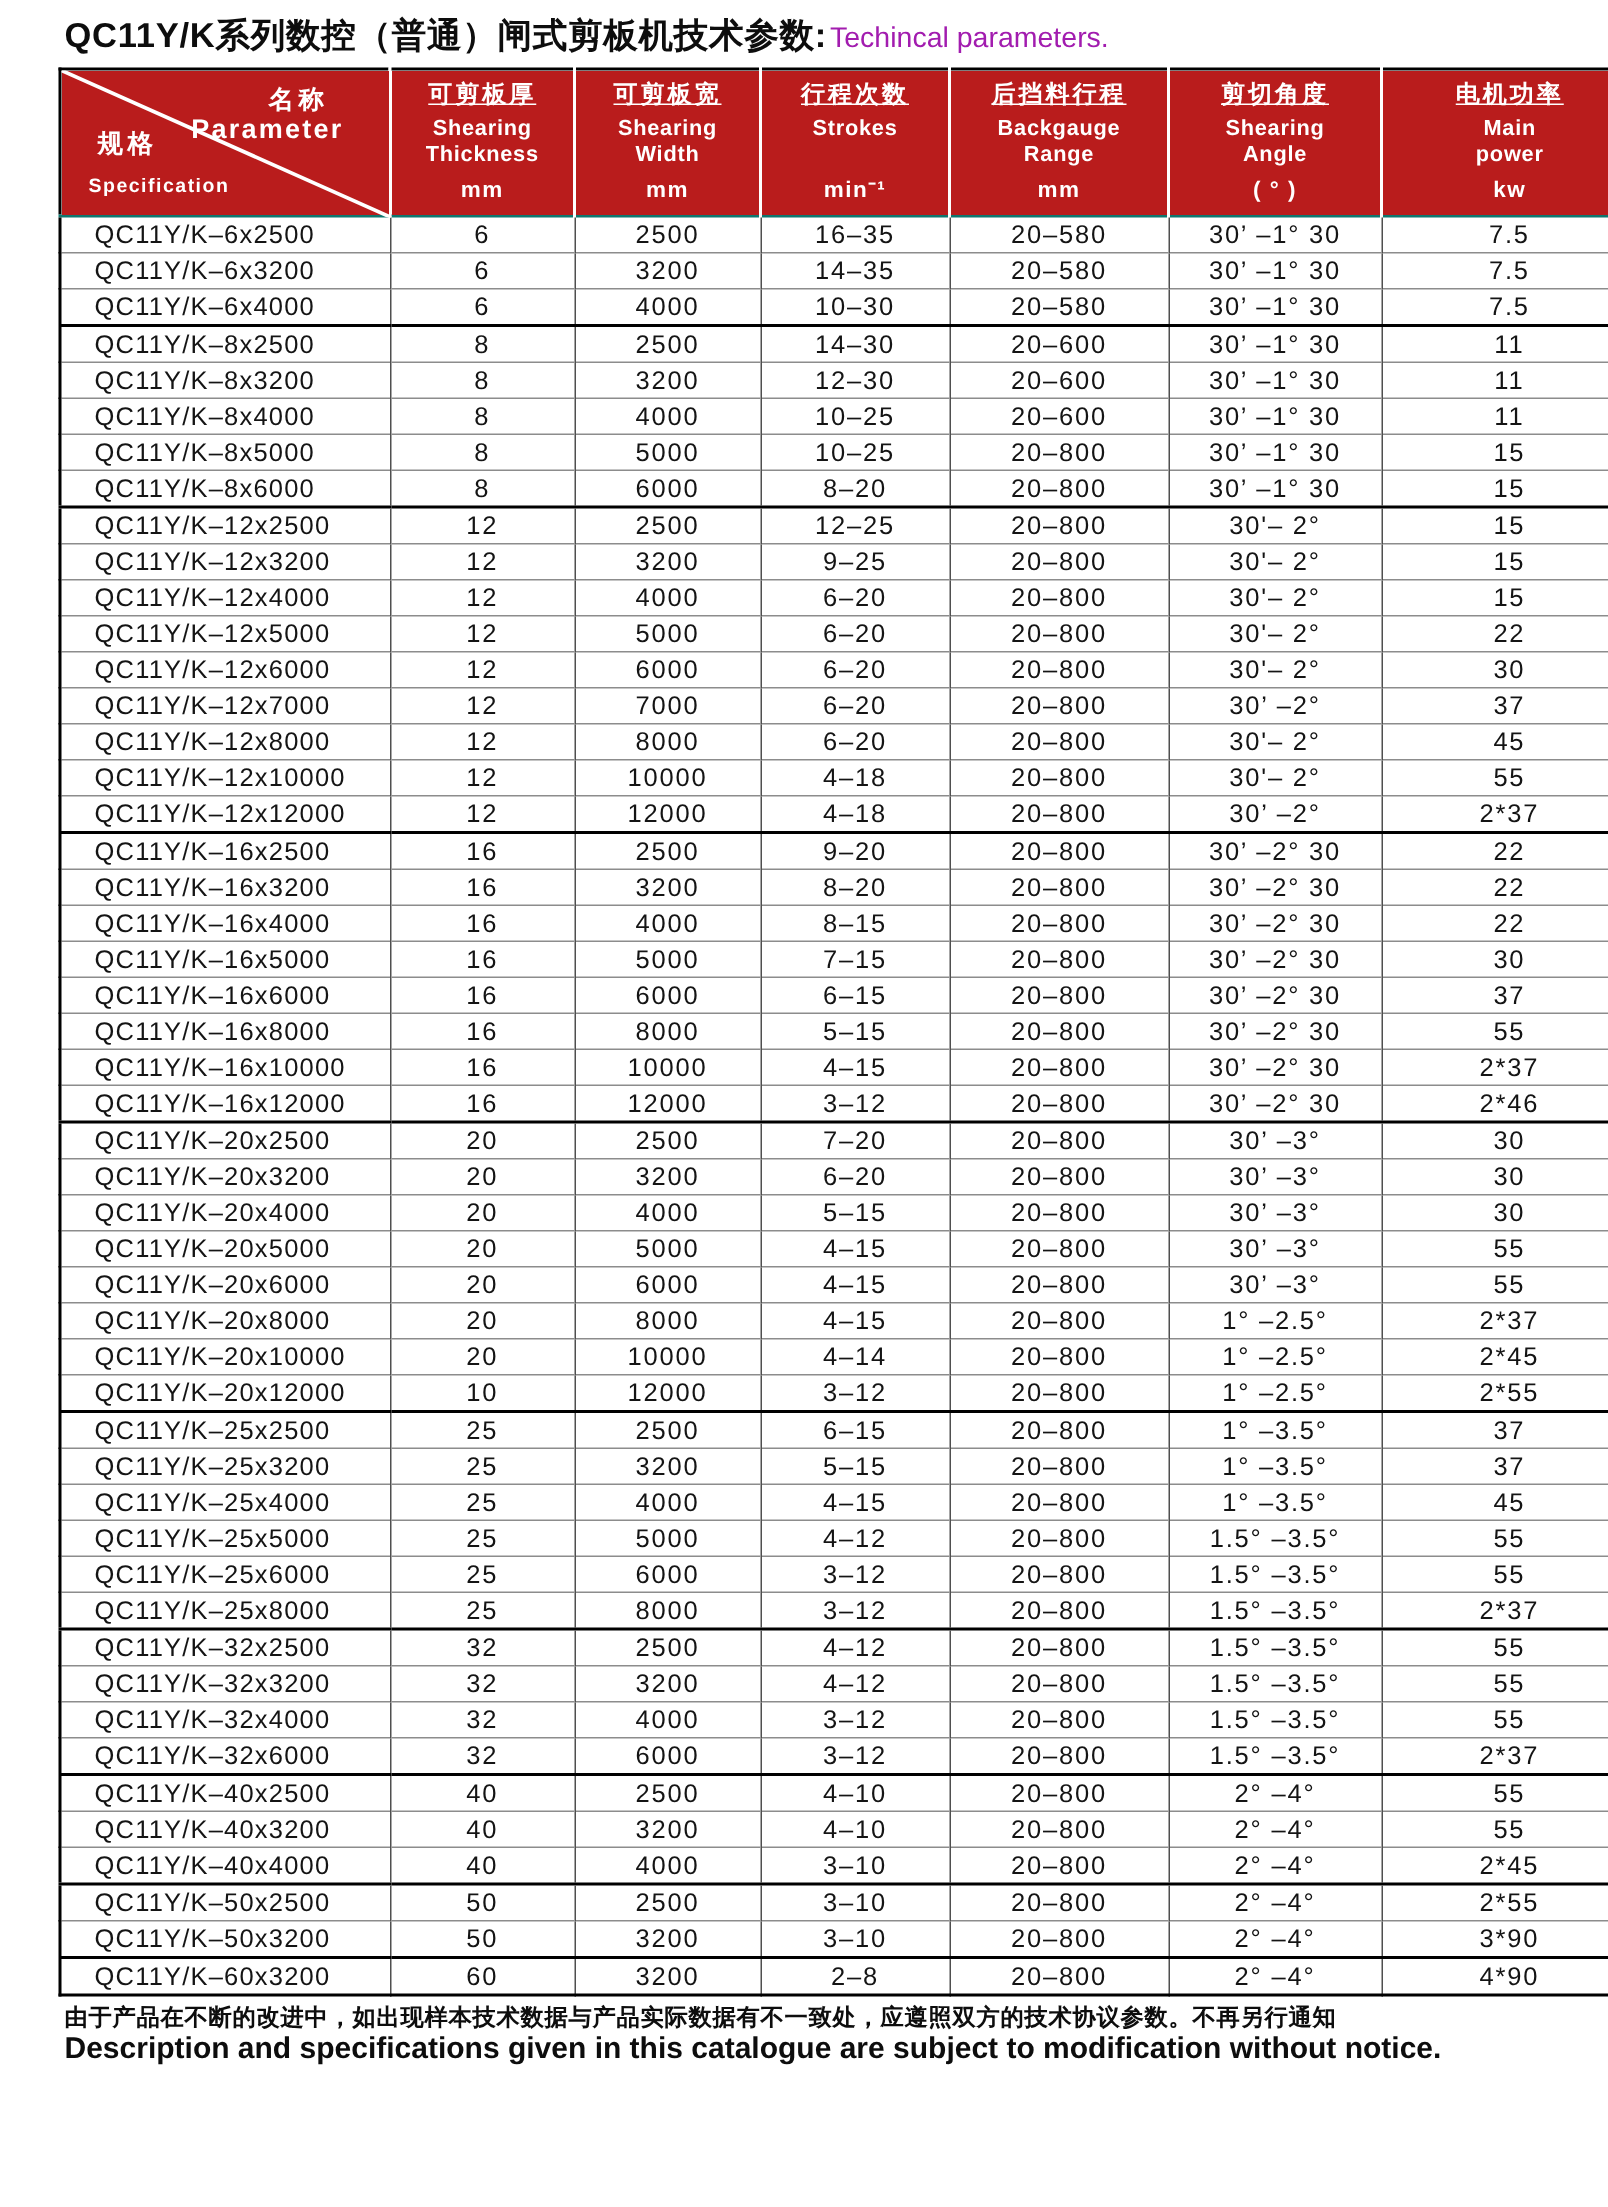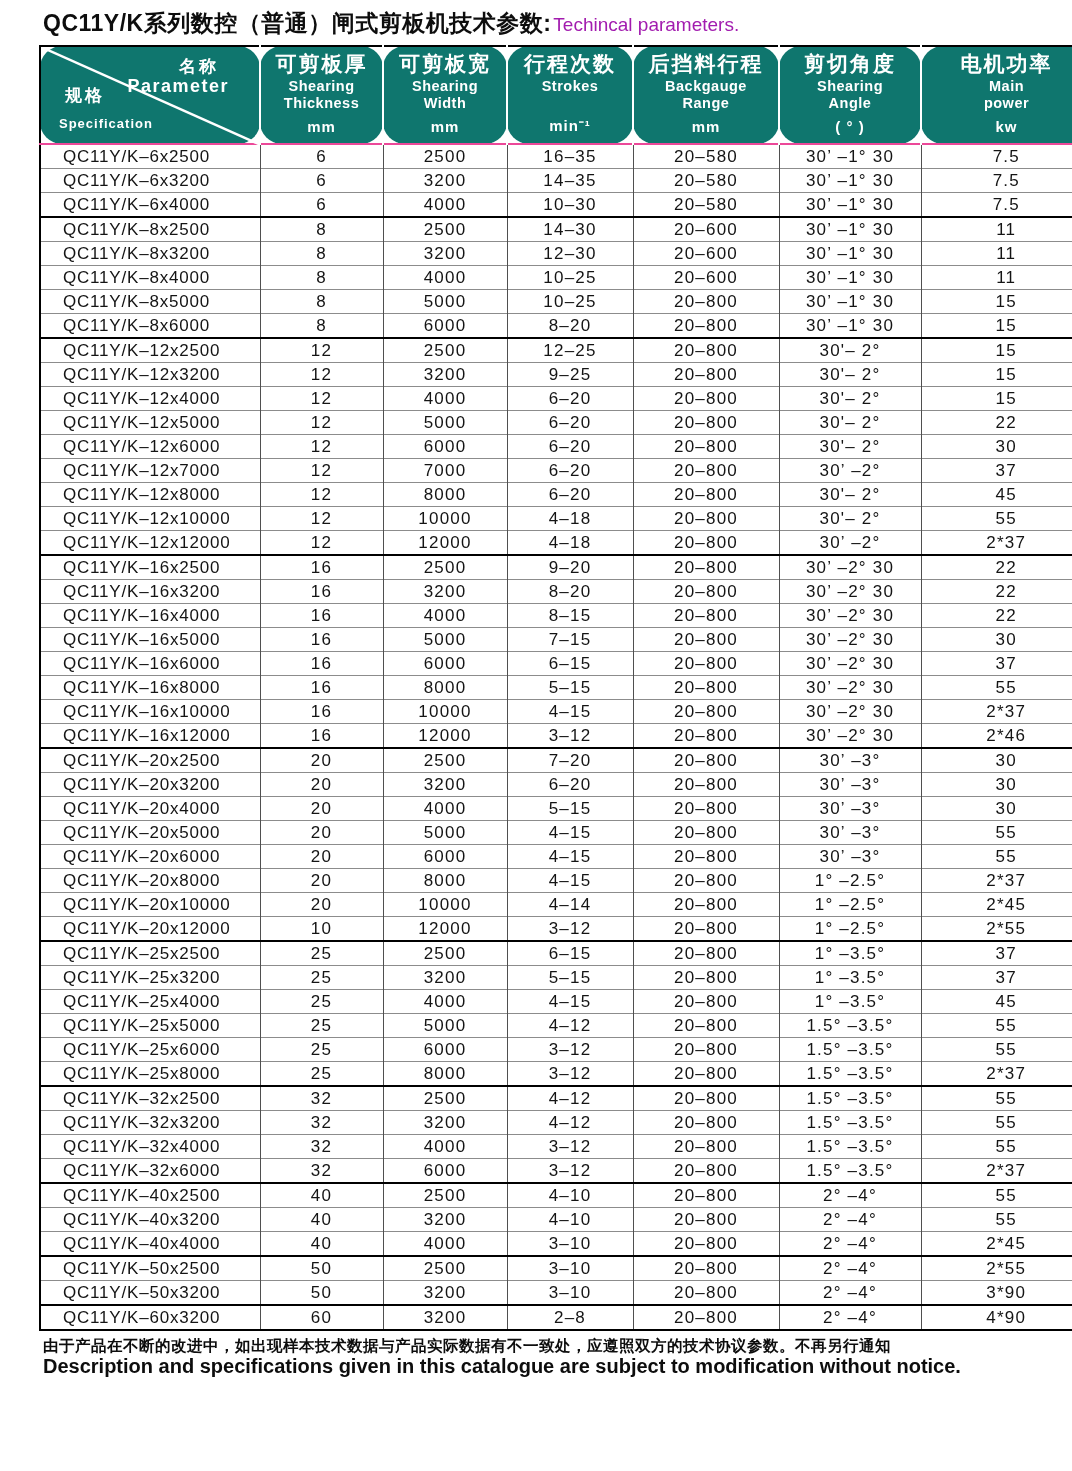--- a/index.html
+++ b/index.html
@@ -34,28 +34,27 @@
   
   table.spec-table {
     width: 1052px;
     border-collapse: collapse;
     table-layout: fixed;
     border: 2px solid #000000;
   }
 
   
   thead th {
-    background: #0f766e;
+    background: #b91c1c;
     color: #ffffff;
     vertical-align: top;
     border-left: 2px solid #ffffff;
     height: 98px;
     padding: 0;
     font-weight: bold;
-    border-radius: 22px;
   }
   thead th:first-child { border-left: none; }
 
   th.corner { position: relative; }
   .corner svg { position: absolute; top: 0; left: 0; }
   .corner .c-name-zh {
     position: absolute; top: 8px; right: 40px;
     font-size: 17px; letter-spacing: 3px;
   }
   .corner .c-name-en {
@@ -68,24 +67,25 @@
   }
   .corner .c-spec-en {
     position: absolute; bottom: 12px; left: 18px;
     font-size: 13px; letter-spacing: 1px;
   }
 
   .col-hdr {
     text-align: center;
   }
   .hdr-zh {
-    font-size: 21px;
+    font-size: 16px;
     letter-spacing: 2px;
     padding-top: 7px;
     line-height: 20px;
+    text-decoration: underline;
   }
   .hdr-en {
     font-size: 14.5px;
     line-height: 17px;
     white-space: pre-line;
     padding-top: 4px;
     letter-spacing: 0.5px;
   }
   .hdr-unit {
     position: absolute;
@@ -108,21 +108,21 @@
     line-height: 23px;
     white-space: nowrap;
     overflow: hidden;
   }
   tbody td:first-child {
     border-left: none;
     text-align: left;
     padding-left: 22px;
     letter-spacing: 0.8px;
   }
-  tbody tr:first-child td { border-top: 2px solid #ec4899; }
+  tbody tr:first-child td { border-top: 2px solid #0f766e; }
   tbody tr.group-start td { border-top: 2px solid #000000; }
 
   
   .footnote {
     width: 1052px;
     padding: 5px 0 0 4px;
     color: #0d0d0d;
   }
   .footnote .fn-zh {
     font-size: 15.5px;

